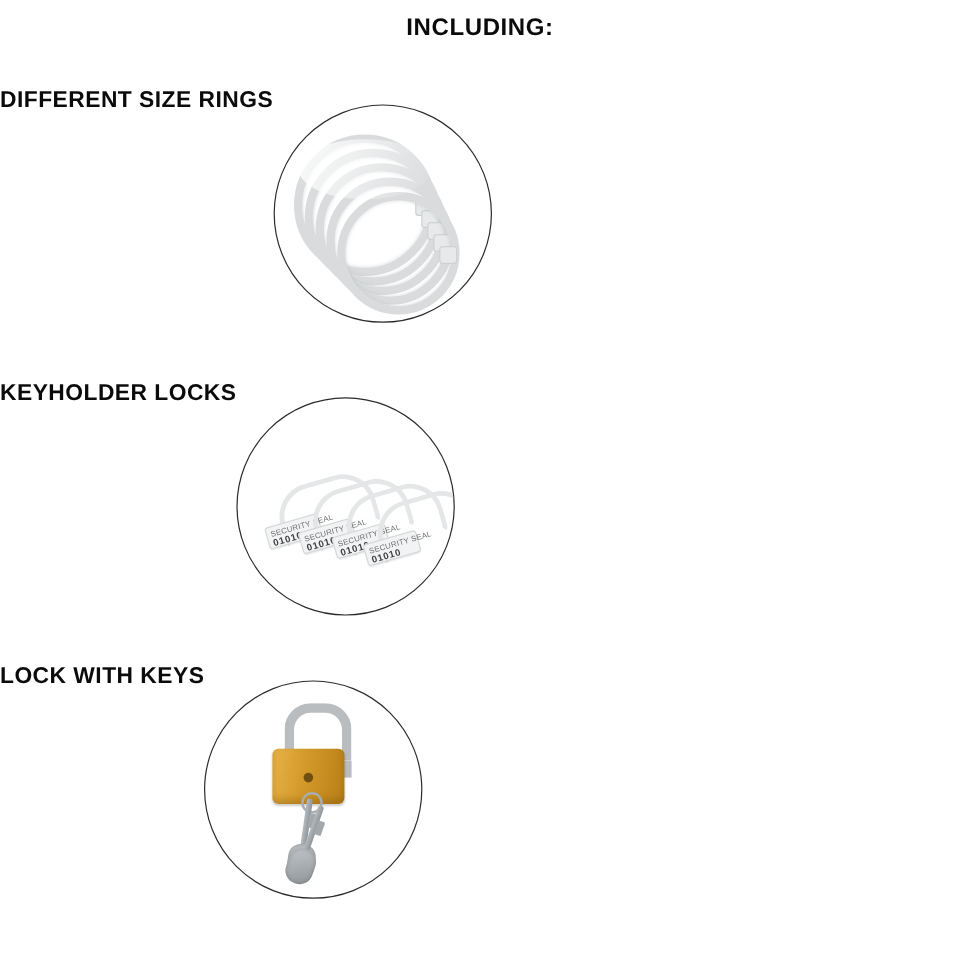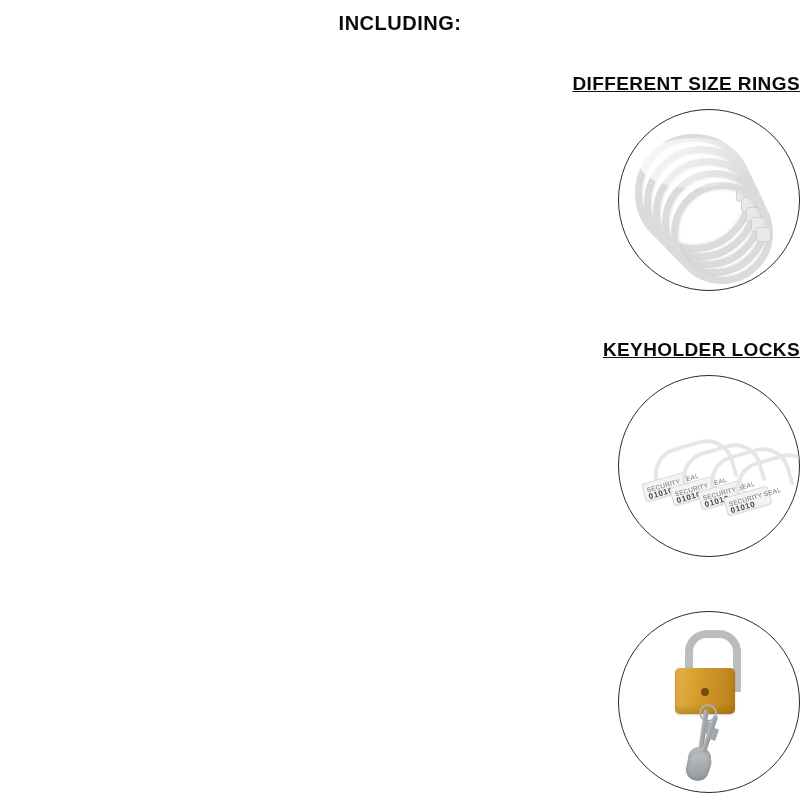--- a/index.html
+++ b/index.html
@@ -32,23 +32,21 @@
     font-weight: bold;
     letter-spacing: 0.5px;
     text-transform: uppercase;
     text-align: left;
     color: #0b0b0b;
   }
 
   .section {
     width: 100%;
     display: flex;
-    flex-direction: column;
-    align-items: flex-end;
-    text-decoration: underline;
+    align-items: flex-start;
   }
 
   .section-title {
     font-size: 19px;
     font-weight: bold;
     letter-spacing: 0.4px;
     text-transform: uppercase;
     text-align: center;
     color: #0b0b0b;
   }
@@ -327,20 +325,21 @@
             <div class="code">SECURITY SEAL</div>
             <div class="serial">01010</div>
           </div>
         </div>
 
       </div>
     </div>
   </div>
 
   <div class="section" id="section-keys">
+    <div class="section-title">LOCK WITH KEYS</div>
 
     <div class="circle-frame">
       <div class="padlock-wrap">
         <div class="shackle"></div>
         <div class="lock-body">
           <div class="keyhole"></div>
         </div>
         <div class="key-ring"></div>
         <div class="key key1">
           <div class="shaft"></div>

